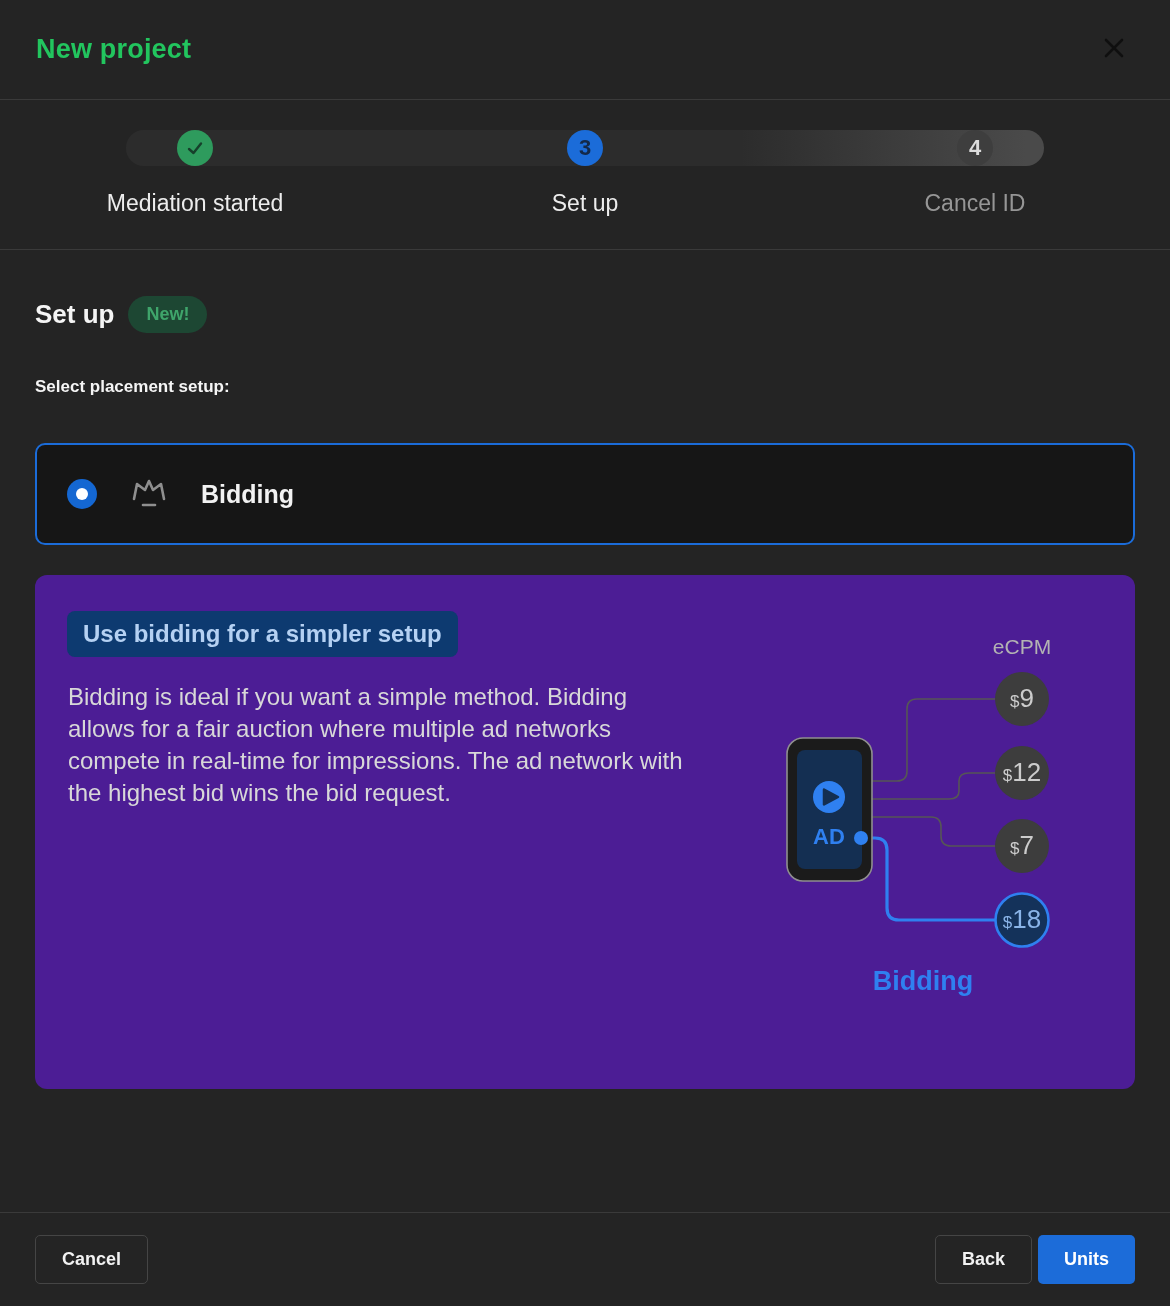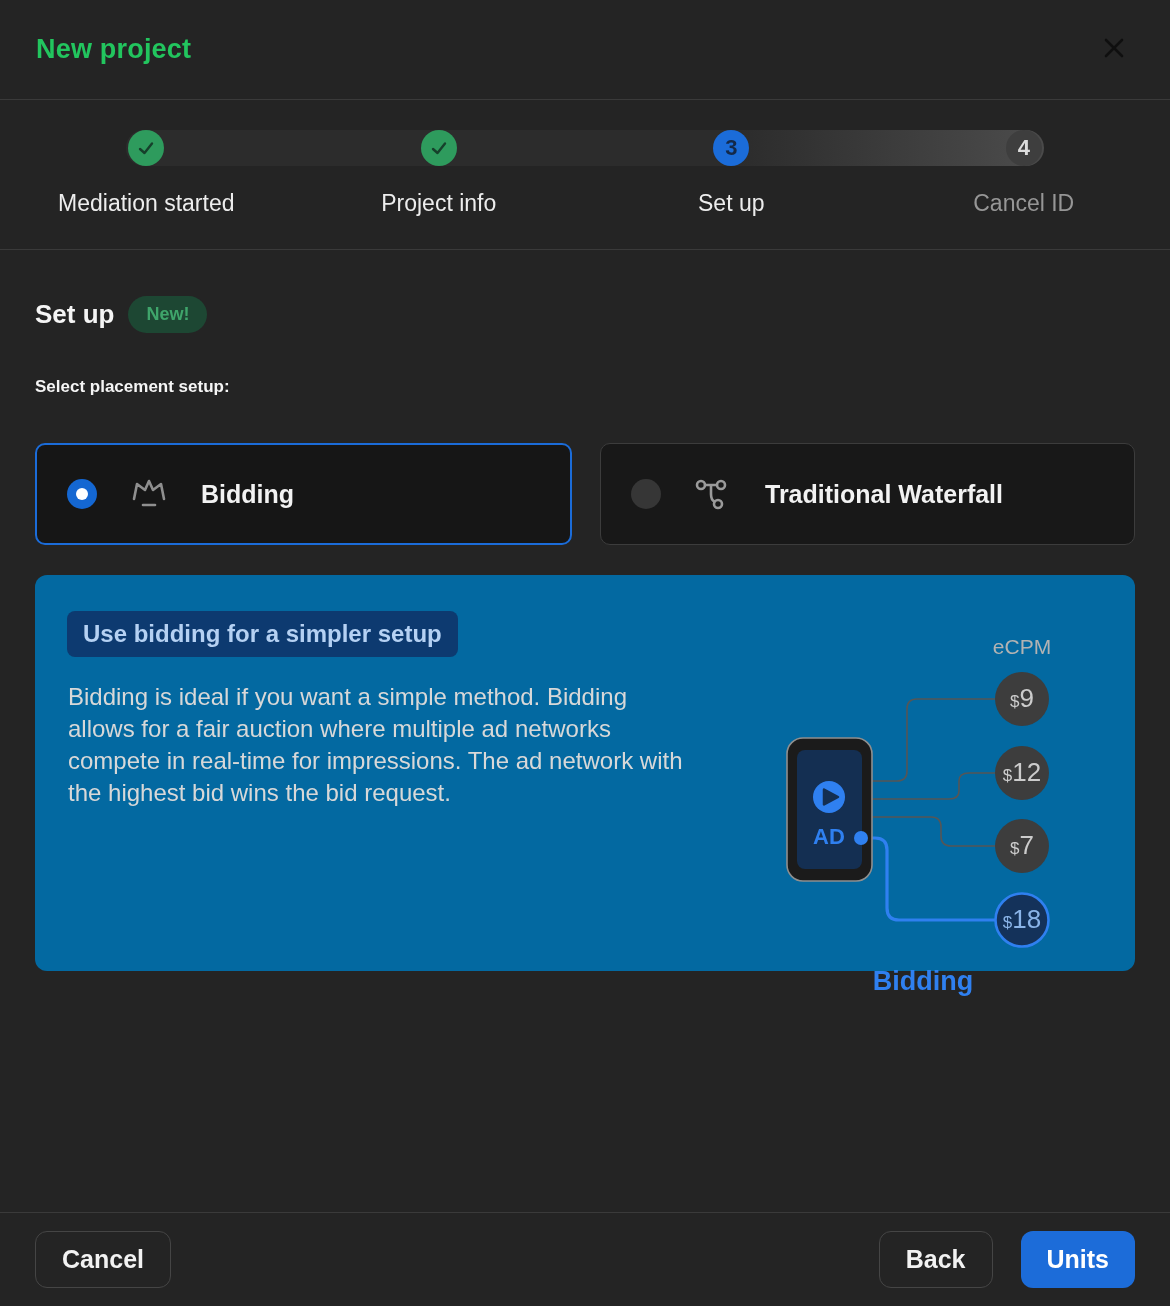--- a/index.html
+++ b/index.html
@@ -50,35 +50,35 @@
   .option-card.selected { border:2px solid #1b6cd9; background:#161616; }
   .radio { width:30px; height:30px; border-radius:50%; flex:0 0 auto; }
   .radio.on { background:#1467d2; position:relative; }
   .radio.on::after { content:""; position:absolute; width:12px; height:12px; border-radius:50%;
                      background:#ffffff; top:9px; left:9px; }
   .radio.off { background:#363636; }
   .option-icon { display:flex; align-items:center; justify-content:center; width:44px; }
   .option-label { font-size:25px; font-weight:bold; color:#f2f2f2; }
 
   
-  .info-panel { position:relative; margin-top:30px; height:396px; border-radius:12px; background:#0369a1; }
+  .info-panel { position:relative; margin-top:30px; height:514px; border-radius:12px; background:#4c1d95; }
   .bid-badge { position:absolute; left:32px; top:36px; background:#0d3a70; color:#b5d1f3;
                font-size:24px; font-weight:bold; padding:9px 16px; border-radius:8px; }
   .panel-desc { position:absolute; left:33px; top:106px; width:630px; font-size:24px;
                 line-height:32px; color:#d8d8d8; }
   .illus { position:absolute; top:40px; right:26px; width:360px; height:420px; }
 
   
   .footer { height:94px; border-top:1px solid #3a3a3a; display:flex; align-items:center;
             justify-content:space-between; padding:0 35px; }
-  .btn { font-family:"Liberation Sans", sans-serif; font-size:25px; font-weight:bold;
-         border-radius:12px; padding:13px 26px; cursor:pointer; }
+  .btn { font-family:"Liberation Sans", sans-serif; font-size:18px; font-weight:bold;
+         border-radius:5px; padding:13px 26px; cursor:pointer; }
   .btn.ghost { background:transparent; color:#f2f2f2; border:1px solid #454545; }
   .btn.primary { background:#1c6cd9; color:#ffffff; border:none; }
-  .footer-right { display:flex; gap:28px; }
+  .footer-right { display:flex; gap:6px; }
 </style>
 </head>
 <body>
 
 <div class="modal">
 
   <div class="header">
     <h1>New project</h1>
     <button class="close-btn">
       <span>
@@ -96,30 +96,20 @@
       <div class="step-dot complete">
         <span>
           <svg width="22" height="22" viewBox="0 0 22 22" style="display:block">
             <polyline points="5,12 9.5,16 17,6.5" fill="none" stroke="#16402b" stroke-width="2.4" stroke-linecap="round" stroke-linejoin="round"></polyline>
           </svg>
         </span>
       </div>
       <div class="step-label">Mediation started</div>
     </div>
 
-    <div class="step">
-      <div class="step-dot complete">
-        <span>
-          <svg width="22" height="22" viewBox="0 0 22 22" style="display:block">
-            <polyline points="5,12 9.5,16 17,6.5" fill="none" stroke="#16402b" stroke-width="2.4" stroke-linecap="round" stroke-linejoin="round"></polyline>
-          </svg>
-        </span>
-      </div>
-      <div class="step-label">Project info</div>
-    </div>
 
     <div class="step">
       <div class="step-dot active">3</div>
       <div class="step-label">Set up</div>
     </div>
 
     <div class="step upcoming">
       <div class="step-dot upcoming">4</div>
       <div class="step-label">Cancel ID</div>
     </div>
@@ -141,32 +131,20 @@
         <span class="radio on"></span>
         <span class="option-icon">
           <svg width="44" height="40" viewBox="0 0 44 40">
             <path d="M7 25 L10 10 L18 16 L22 7 L26 16 L34 10 L37 25" fill="none" stroke="#8f8f8f" stroke-width="2.6" stroke-linejoin="round" stroke-linecap="round"></path>
             <path d="M16 31 H28" stroke="#8f8f8f" stroke-width="2.6" stroke-linecap="round"></path>
           </svg>
         </span>
         <span class="option-label">Bidding</span>
       </div>
 
-      <div class="option-card">
-        <span class="radio off"></span>
-        <span class="option-icon">
-          <svg width="44" height="40" viewBox="0 0 44 40">
-            <circle cx="10" cy="11" r="4" fill="none" stroke="#9a9a9a" stroke-width="2.6"></circle>
-            <circle cx="30" cy="11" r="4" fill="none" stroke="#9a9a9a" stroke-width="2.6"></circle>
-            <circle cx="27" cy="30" r="4" fill="none" stroke="#9a9a9a" stroke-width="2.6"></circle>
-            <path d="M14 11 H26 M20 11 V20 Q20 26 23.5 27.5" fill="none" stroke="#9a9a9a" stroke-width="2.6" stroke-linecap="round"></path>
-          </svg>
-        </span>
-        <span class="option-label">Traditional Waterfall</span>
-      </div>
     </div>
 
     <div class="info-panel">
       <span class="bid-badge">Use bidding for a simpler setup</span>
       <p class="panel-desc">Bidding is ideal if you want a simple method. Bidding allows for a fair auction where multiple ad networks compete in real-time for impressions. The ad network with the highest bid wins the bid request.</p>
 
       <div class="illus">
         <svg width="360" height="420" viewBox="0 0 360 420">
 
           <text x="273" y="39" text-anchor="middle" font-size="21" fill="#b3b3b3">eCPM</text>

